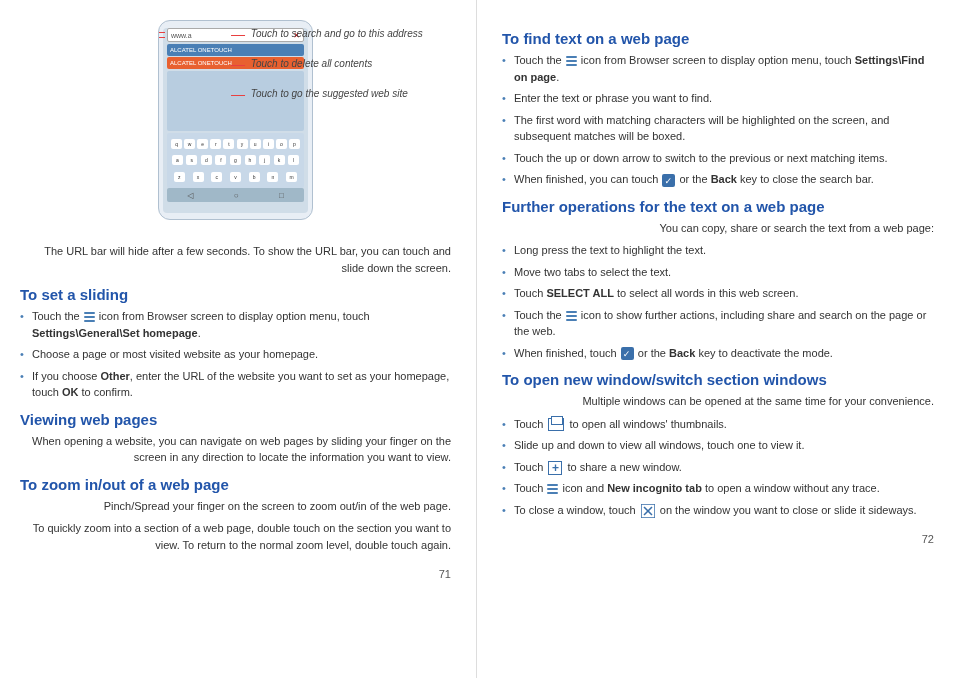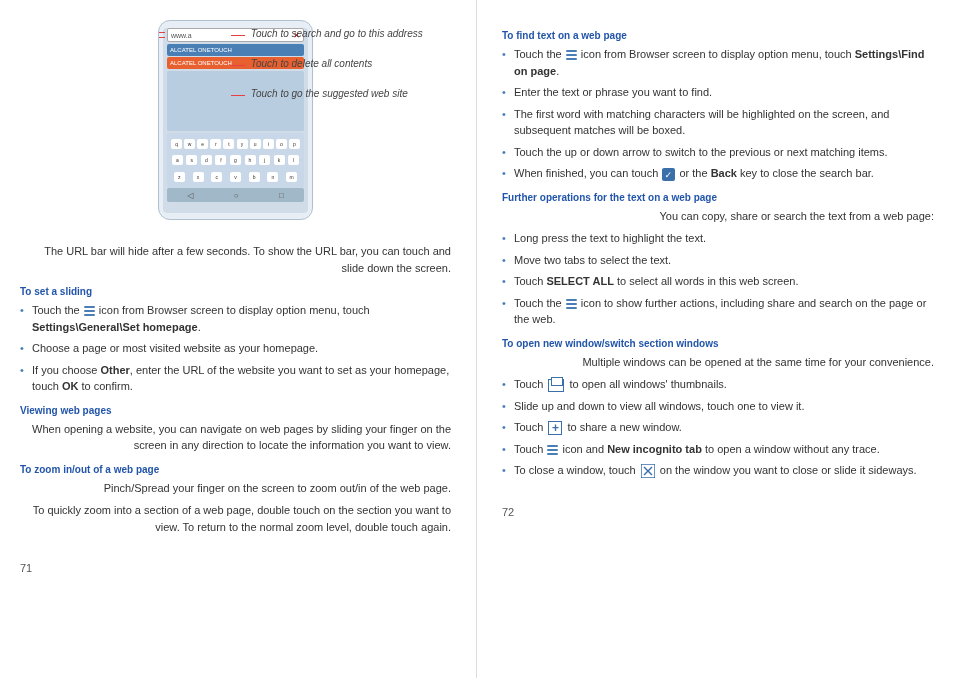--- a/index.html
+++ b/index.html
@@ -131,21 +131,21 @@
     }
     .ann-item {
       font-size: 10px;
       color: #444;
       margin-bottom: 12px;
       line-height: 1.3;
     }
     .section-title {
       color: #2255aa;
       font-weight: bold;
-      font-size: 10px;
+      font-size: 15px;
       margin: 10px 0 5px 0;
     }
     .body-text {
       font-size: 11px;
       color: #333;
       line-height: 1.5;
       margin-bottom: 6px;
       text-align: right;
     }
     .bullet-item {
@@ -158,24 +158,24 @@
     }
     .bullet-item::before {
       content: '•';
       color: #4a7fb5;
       position: absolute;
       left: 0;
       top: 0;
     }
     .bold { font-weight: bold; }
     .page-number {
-      text-align: left;
+      text-align: right;
       font-size: 11px;
       color: #555;
-      margin-top: 27px;
+      margin-top: 15px;
     }
     .inline-menu-icon {
       display: inline-flex;
       flex-direction: column;
       justify-content: space-between;
       width: 11px;
       height: 10px;
       vertical-align: middle;
       margin: 0 1px;
     }
@@ -344,20 +344,23 @@
     <div class="bullet-item">
       Touch <span class="bold">SELECT ALL</span> to select all words in this web screen.
     </div>
     <div class="bullet-item">
       Touch the <span class="inline-menu-icon">
           <span></span>
           <span></span>
           <span></span>
         </span> icon to show further actions, including share and search on the page or the web.
     </div>
+    <div class="bullet-item">
+      When finished, touch <span class="check-box"></span> or the <span class="bold">Back</span> key to deactivate the mode.
+    </div>
 
     <div class="section-title">To open new window/switch section windows</div>
     <div class="body-text">Multiple windows can be opened at the same time for your convenience.</div>
     <div class="bullet-item">
       <span>Touch </span>
       <span style="display:inline-block;width:16px;height:13px;border:1.5px solid #3a6faa;vertical-align:middle;position:relative;margin:0 2px;">
         <span style="position:absolute;width:12px;height:9px;border:1.5px solid #3a6faa;top:-3px;left:2px;background:#fff;display:block;"></span>
       </span>
       <span> to open all windows' thumbnails.</span>
     </div>

